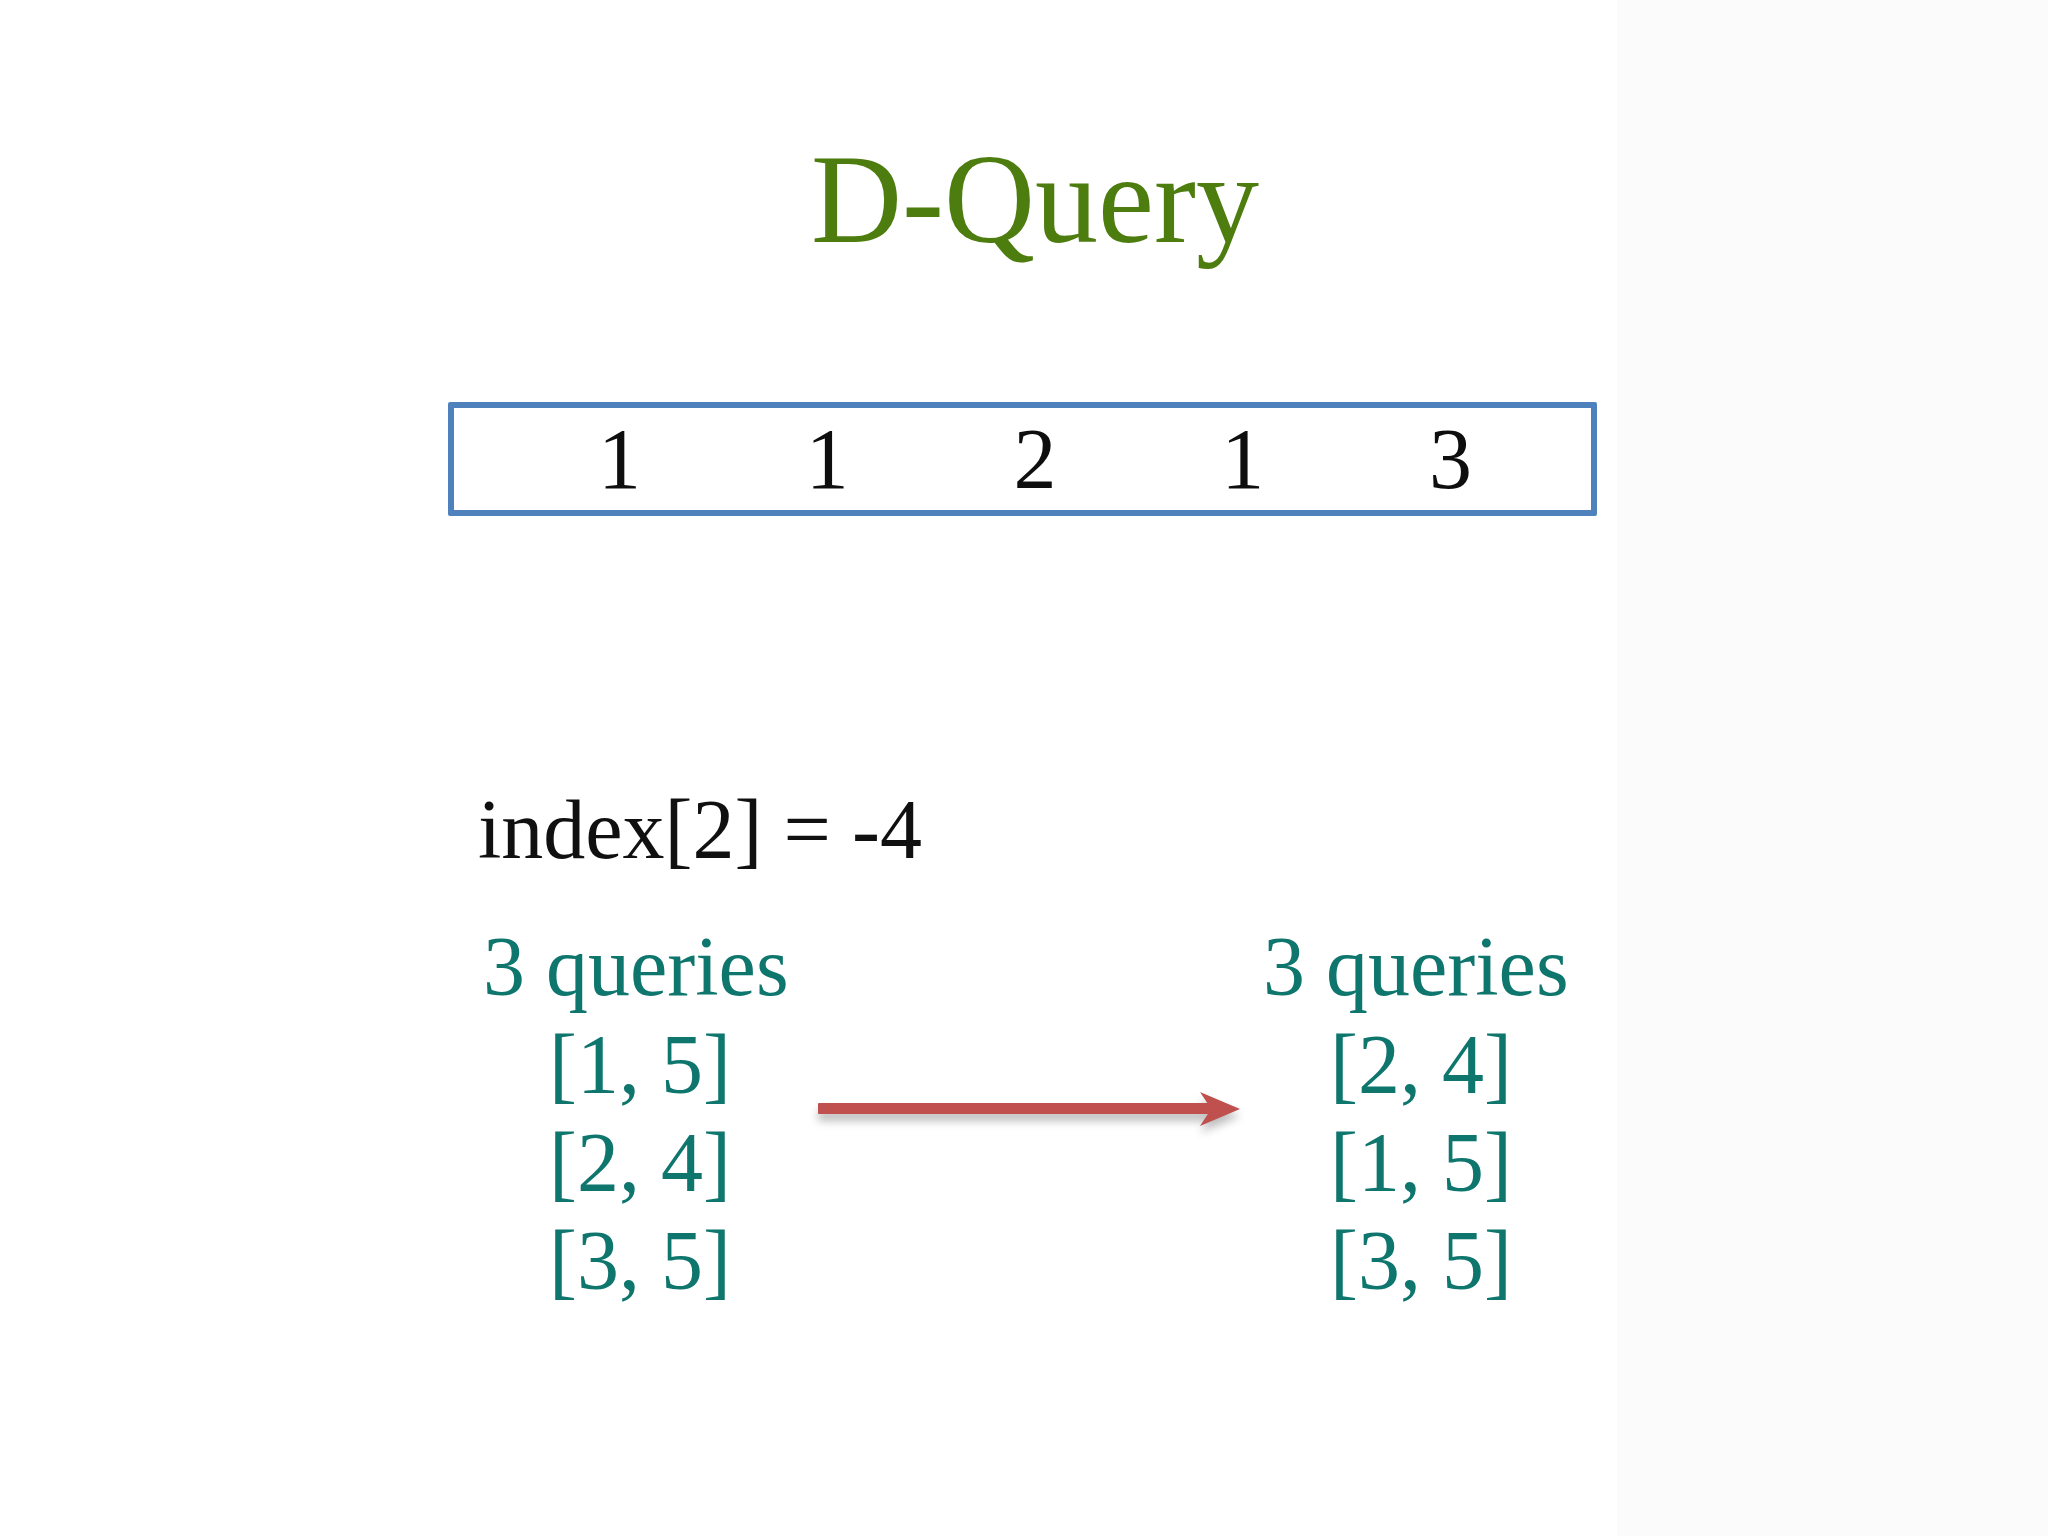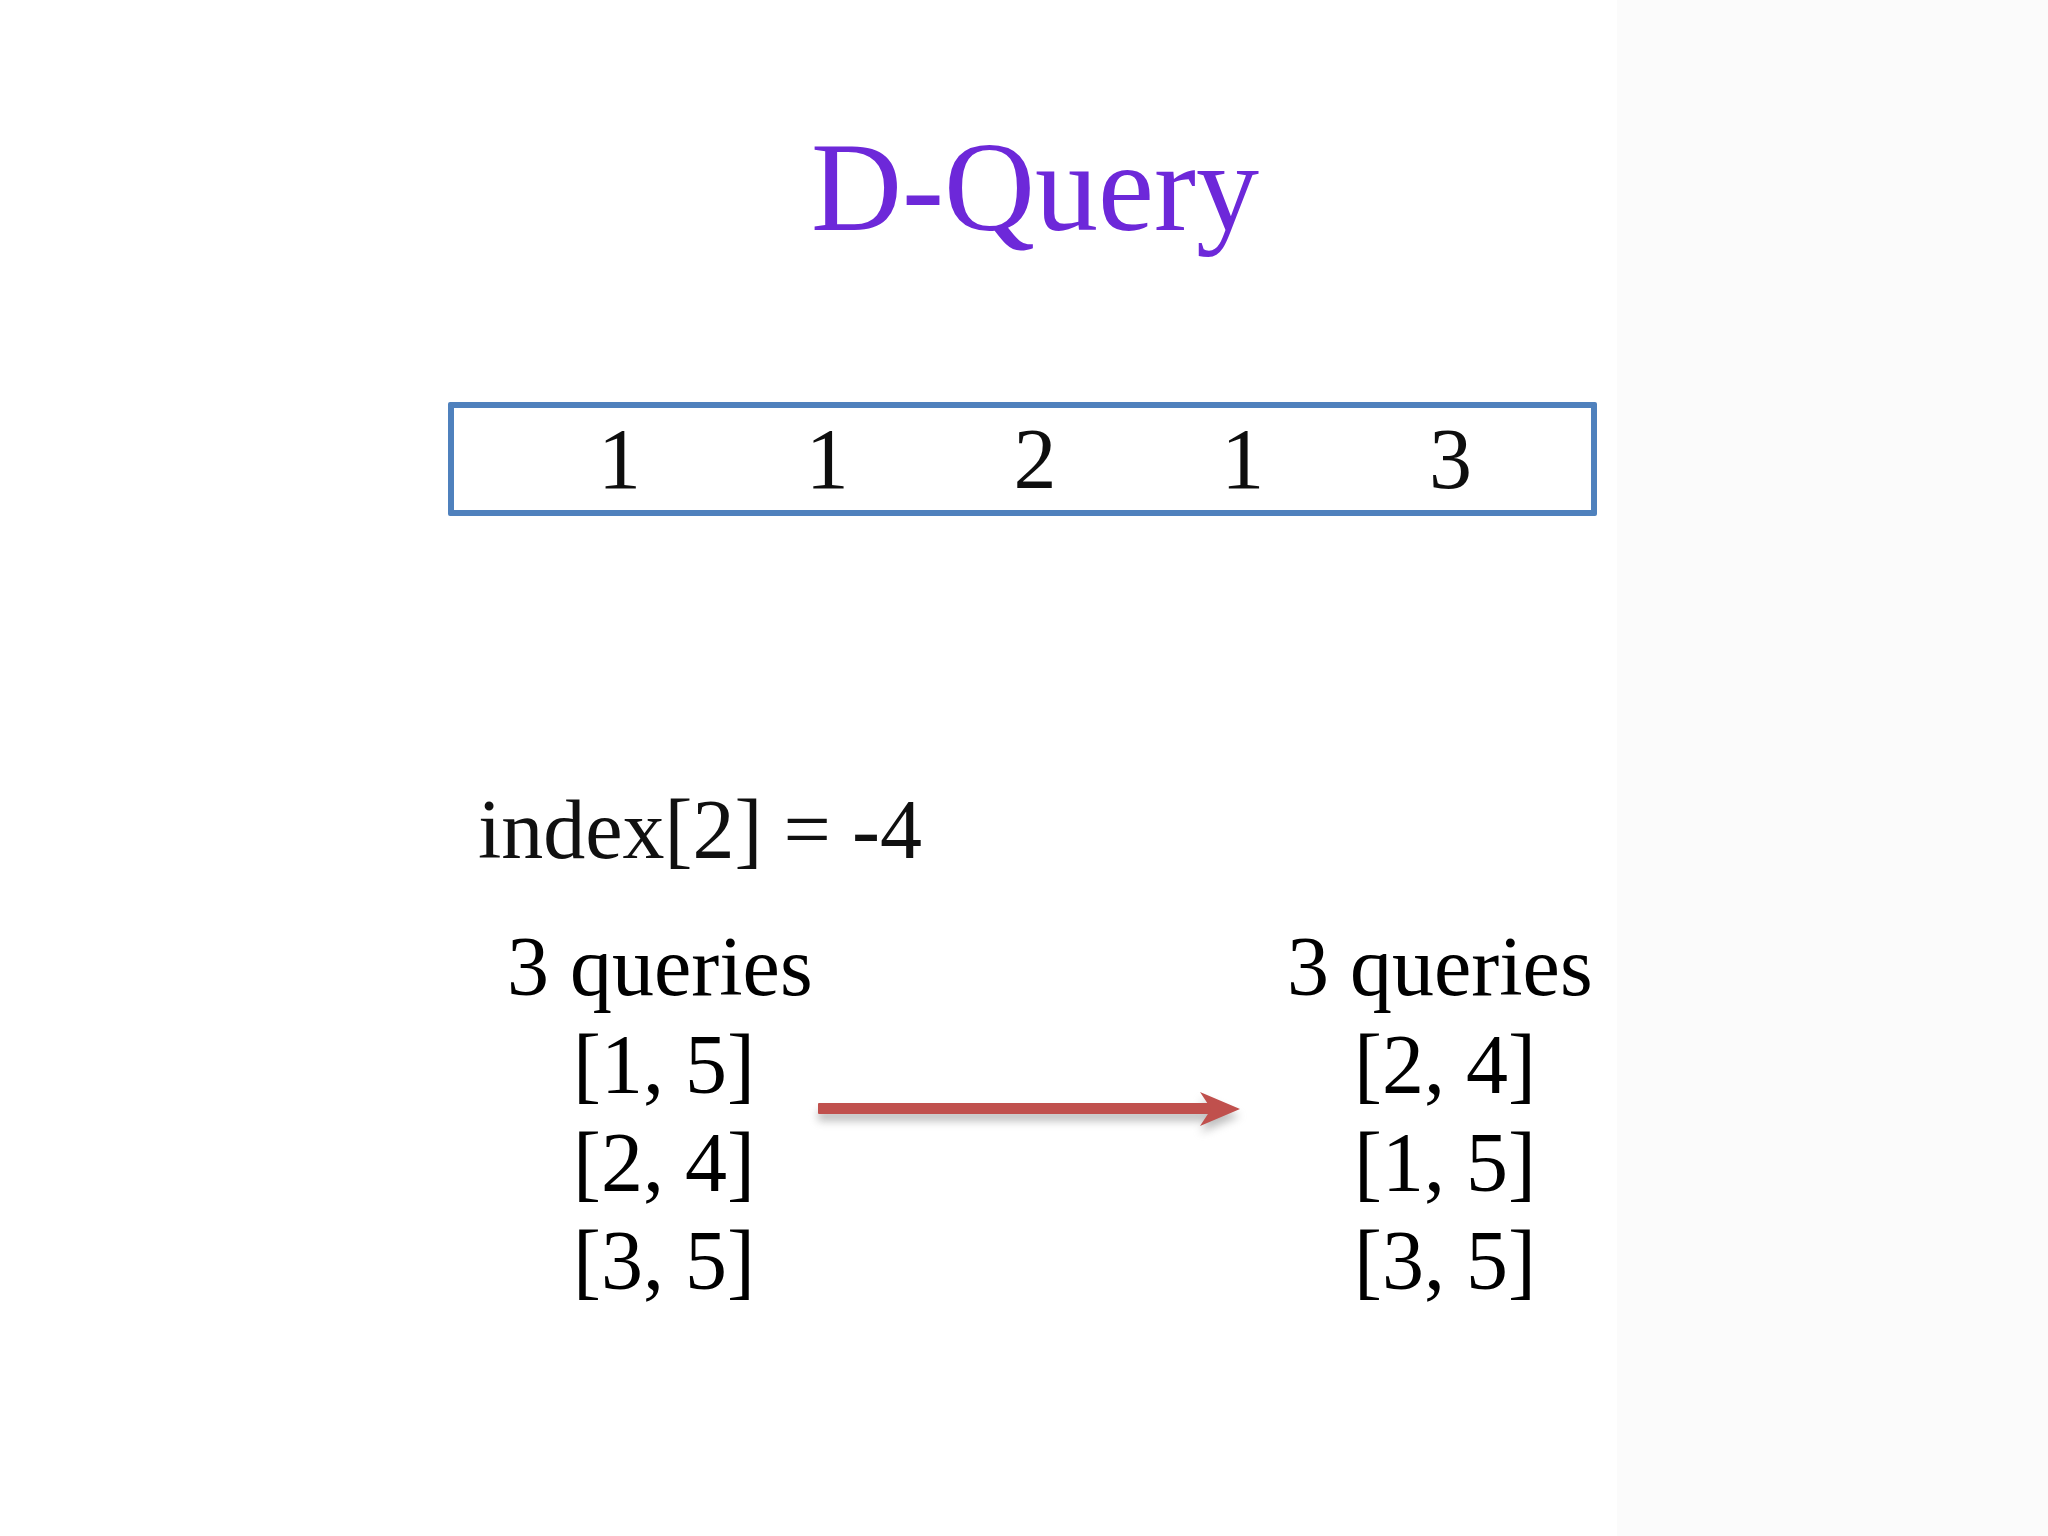--- a/index.html
+++ b/index.html
@@ -26,27 +26,27 @@
   }
   .title-row {
     position: absolute;
     left: 0;
     top: 121px;
     width: 100%;
     text-align: center;
   }
   .title {
     display: inline-block;
-    margin: 4px;
+    margin: 16px;
     transform: translateX(11px);
     font-size: 126px;
     font-weight: normal;
     line-height: 1;
     letter-spacing: 0;
-    color: #6d28d9;
+    color: #4d7c0f;
     white-space: nowrap;
   }
   .array-box {
     position: absolute;
     left: 448px;
     top: 402px;
     width: 1149px;
     height: 114px;
     box-sizing: border-box;
     border: 6px solid #4f81bd;
@@ -72,22 +72,21 @@
     font-size: 84px;
     line-height: 99px;
     white-space: pre;
     color: #101010;
   }
   .queries-block {
     position: absolute;
     top: 918px;
     font-size: 84px;
     line-height: 98px;
-    color: #000000;
-    margin-left: 24px;
+    color: #0f766e;
   }
   .queries-left  { left: 483px; }
   .queries-right { left: 1263px; }
   .queries-left  .q-item { padding-left: 66px; }
   .queries-right .q-item { padding-left: 67px; }
   .q-header { white-space: nowrap; }
   .q-item   { white-space: nowrap; }
   .arrow {
     position: absolute;
     left: 818px;

